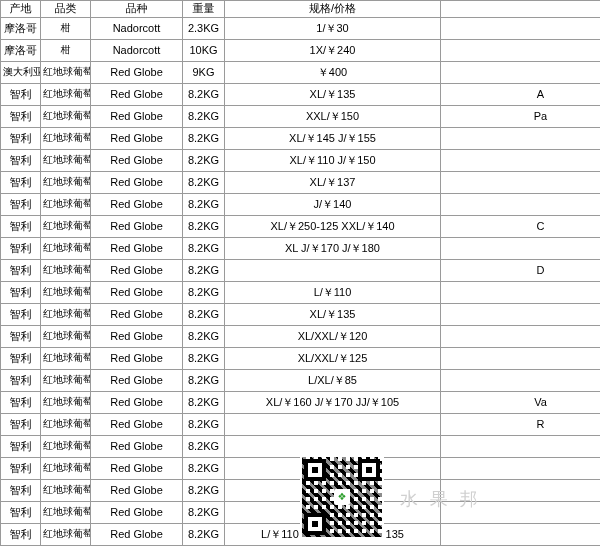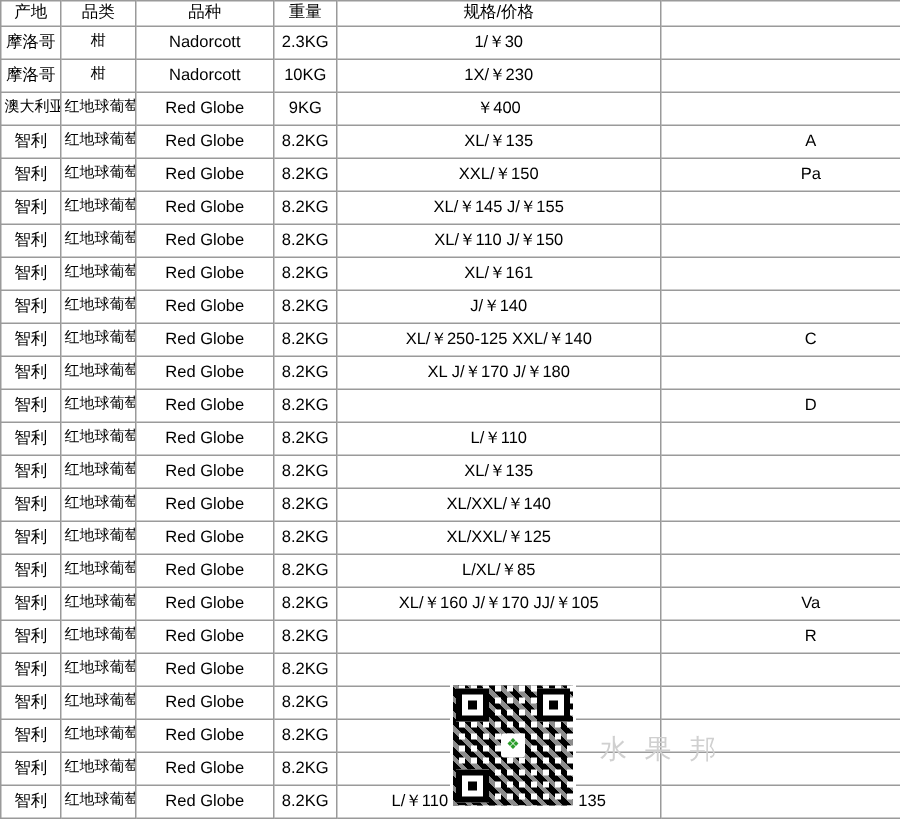--- a/index.html
+++ b/index.html
@@ -173,21 +173,21 @@
         <td>Nadorcott</td>
         <td>2.3KG</td>
         <td class="spec">1/￥30</td>
         <td class="extra"></td>
       </tr>
       <tr class="row">
         <td>摩洛哥</td>
         <td class="cat-wrap">柑</td>
         <td>Nadorcott</td>
         <td>10KG</td>
-        <td class="spec">1X/￥230</td>
+        <td class="spec">1X/￥240</td>
         <td class="extra"></td>
       </tr>
       <tr class="row">
         <td class="cat-wrap">澳大利亚</td>
         <td class="cat-wrap">红地球葡萄</td>
         <td>Red Globe</td>
         <td>9KG</td>
         <td class="spec">￥400</td>
         <td class="extra"></td>
       </tr>
@@ -221,21 +221,21 @@
         <td>Red Globe</td>
         <td>8.2KG</td>
         <td class="spec">XL/￥110 J/￥150</td>
         <td class="extra"></td>
       </tr>
       <tr class="row">
         <td>智利</td>
         <td class="cat-wrap">红地球葡萄</td>
         <td>Red Globe</td>
         <td>8.2KG</td>
-        <td class="spec">XL/￥161</td>
+        <td class="spec">XL/￥137</td>
         <td class="extra"></td>
       </tr>
       <tr class="row">
         <td>智利</td>
         <td class="cat-wrap">红地球葡萄</td>
         <td>Red Globe</td>
         <td>8.2KG</td>
         <td class="spec">J/￥140</td>
         <td class="extra"></td>
       </tr>
@@ -277,21 +277,21 @@
         <td>Red Globe</td>
         <td>8.2KG</td>
         <td class="spec">XL/￥135</td>
         <td class="extra"></td>
       </tr>
       <tr class="row">
         <td>智利</td>
         <td class="cat-wrap">红地球葡萄</td>
         <td>Red Globe</td>
         <td>8.2KG</td>
-        <td class="spec">XL/XXL/￥140</td>
+        <td class="spec">XL/XXL/￥120</td>
         <td class="extra"></td>
       </tr>
       <tr class="row">
         <td>智利</td>
         <td class="cat-wrap">红地球葡萄</td>
         <td>Red Globe</td>
         <td>8.2KG</td>
         <td class="spec">XL/XXL/￥125</td>
         <td class="extra"></td>
       </tr>

